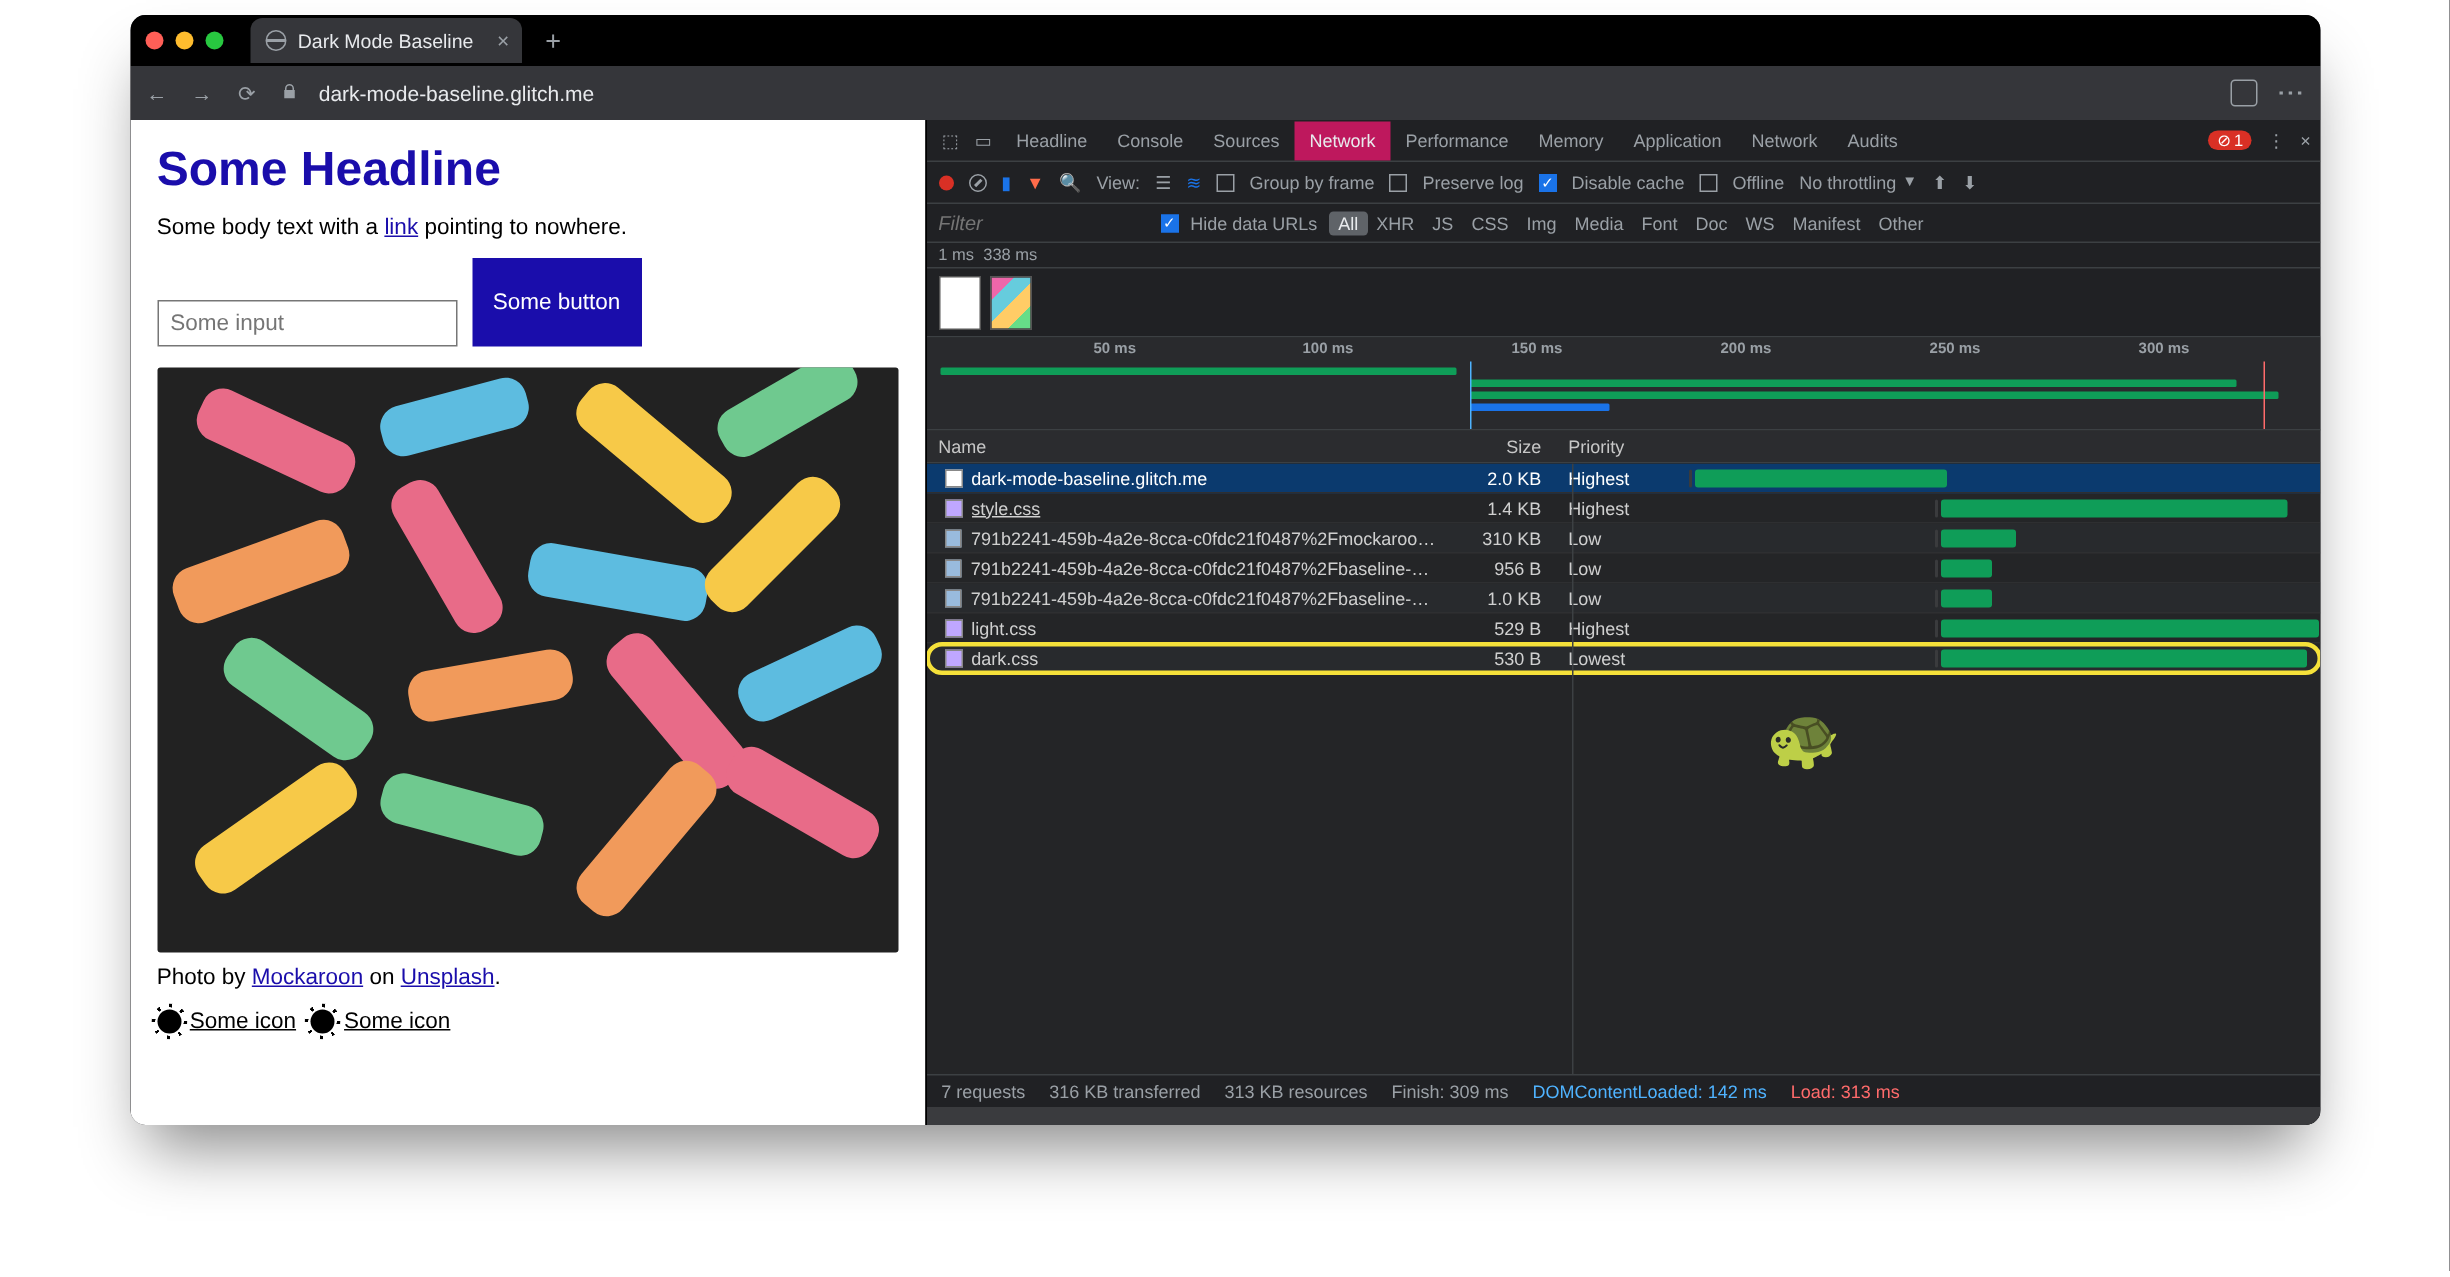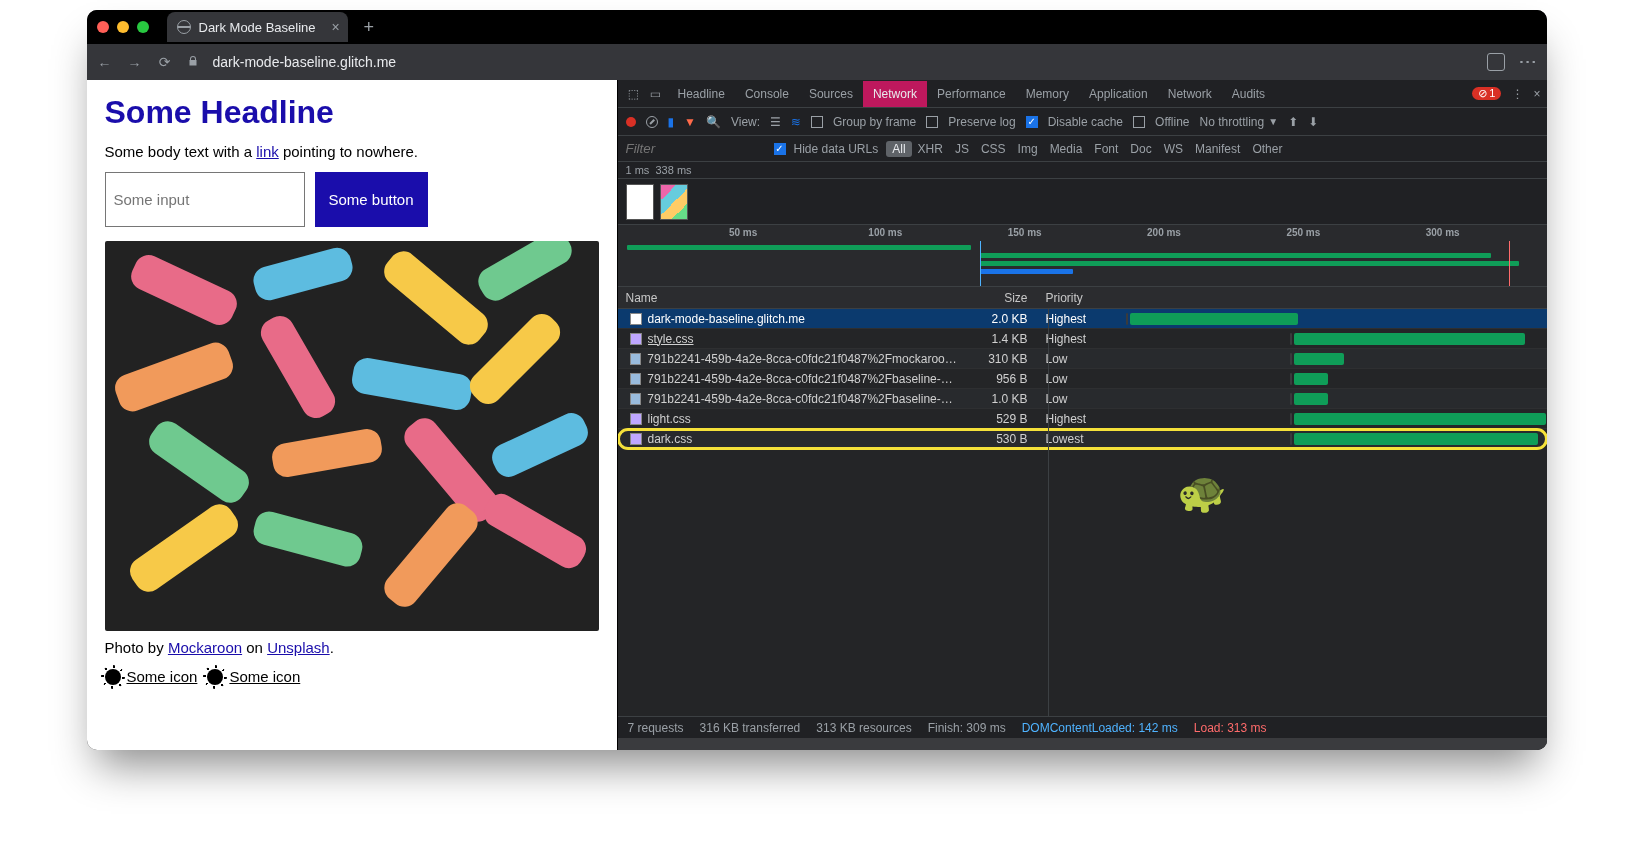--- a/index.html
+++ b/index.html
@@ -24,21 +24,21 @@
   .urlbar .right-ico{width:18px;height:18px;border:1.5px solid #9aa0a6; border-radius:3px;}
   .urlbar .menu{color:#9aa0a6;font-size:18px;letter-spacing:0; line-height:1; writing-mode:vertical-rl;}
   
   .content{flex:1; display:flex; overflow:hidden;}
   
   .page{width:530px; background:#fff; color:#000; padding:14px 18px; font-size:15px; overflow:hidden;}
   .page h1{color:#1a0dab; font-size:32px; font-weight:700; margin-bottom:12px;}
   .page p{margin-bottom:12px;}
   .page a{color:#1a0dab;text-decoration:underline;}
   .formrow{display:flex;gap:10px;margin:10px 0 14px;}
-  .formrow input{border:1px solid #767676;padding:18px 8px;font-size:15px;width:200px;}
+  .formrow input{border:1px solid #767676;padding:6px 8px;font-size:15px;width:200px;margin-top:28px;}
   .formrow button{background:#1a0dab;color:#fff;border:none;padding:7px 14px;font-size:15px;}
   .photo{width:100%; height:390px; border-radius:2px; background:#222; position:relative; overflow:hidden;}
   .candy{position:absolute;border-radius:14px;}
   .credit{margin-top:8px;font-size:15px;}
   .iconrow{display:flex;align-items:center;gap:6px;margin-top:10px;font-size:15px;text-decoration:underline;}
   .sun{width:16px;height:16px;background:#000;border-radius:50%;position:relative;}
   .sun::before{content:"";position:absolute;inset:-4px;border-radius:50%;background:repeating-conic-gradient(#000 0 10deg,transparent 10deg 45deg); -webkit-mask:radial-gradient(circle,transparent 55%,#000 56%);}
   
   .devtools{flex:1;background:#202124;color:#c7c7c7;font-size:12px;display:flex;flex-direction:column;overflow:hidden;border-left:1px solid #000;}
   .tabsrow{height:28px;display:flex;align-items:center;gap:2px;border-bottom:1px solid #3c4043;padding:0 6px;}

